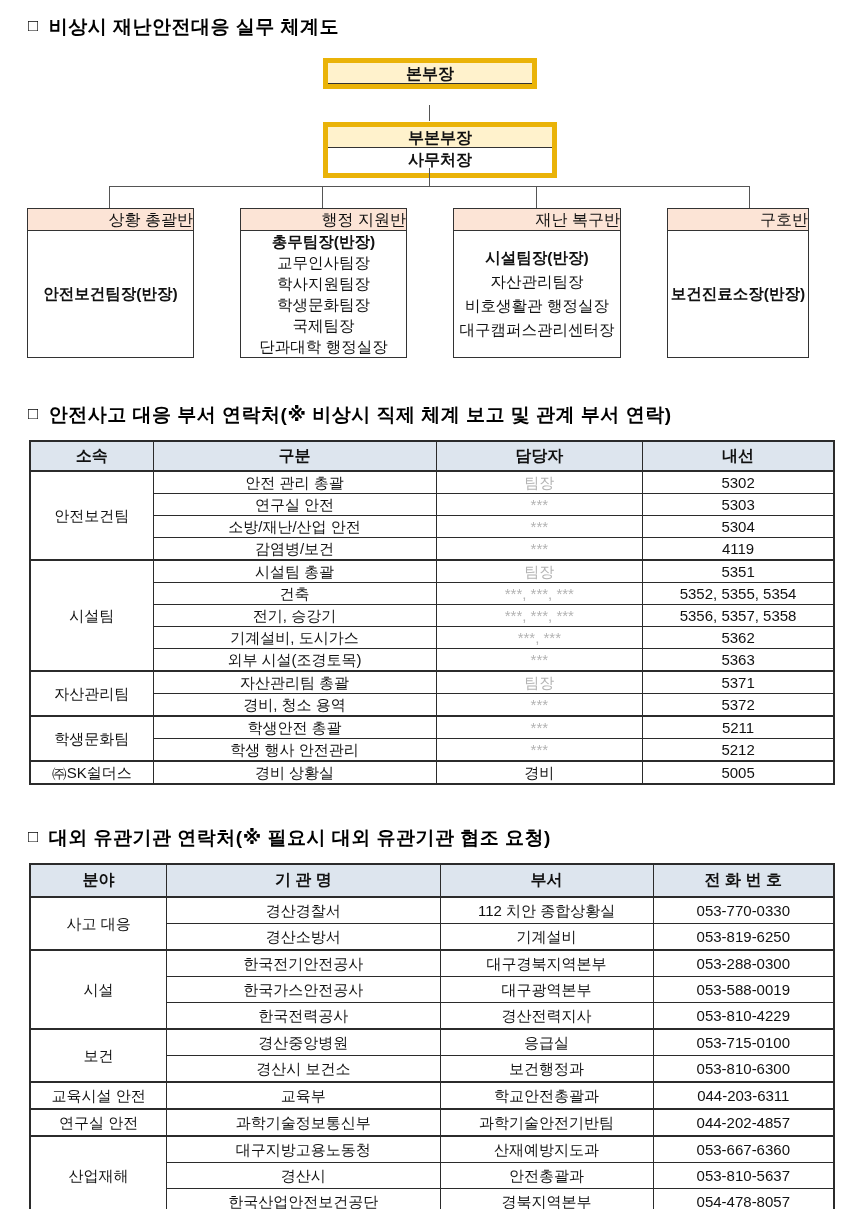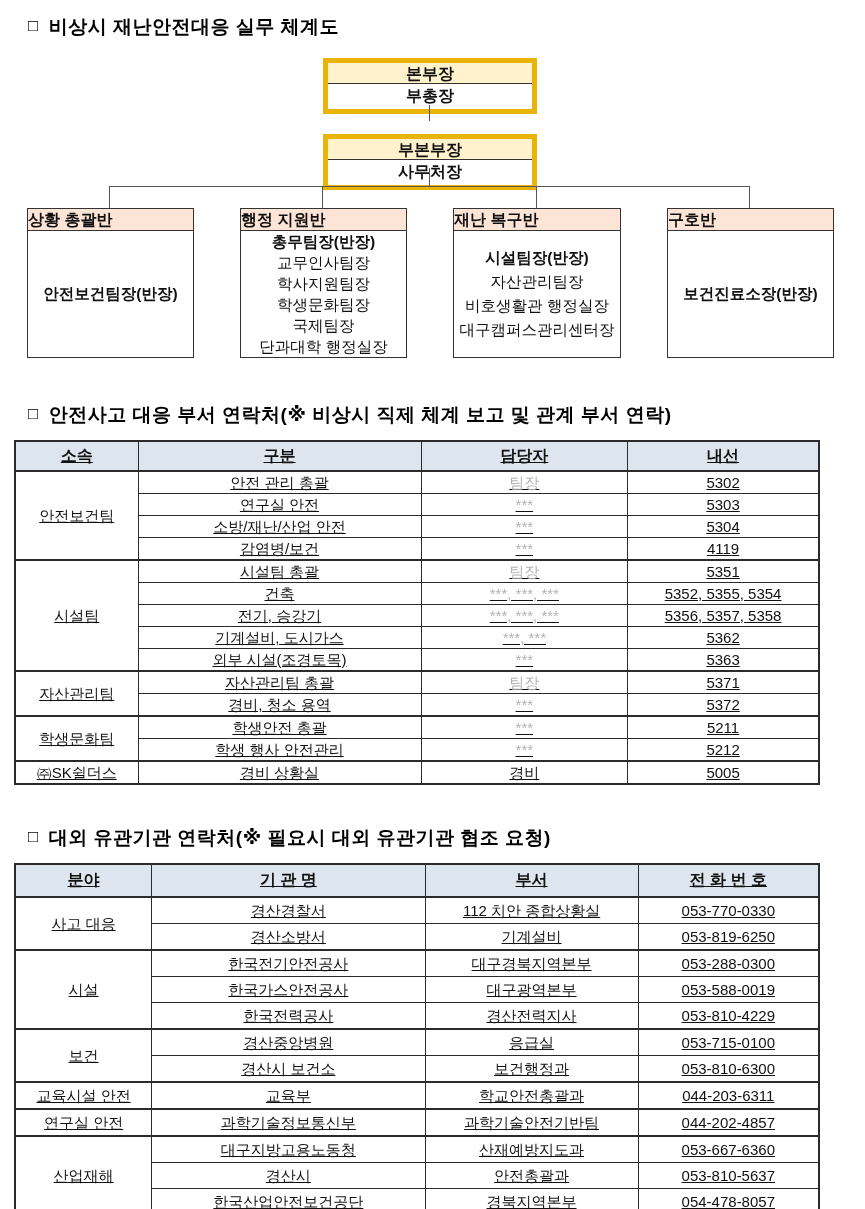--- a/index.html
+++ b/index.html
@@ -35,59 +35,58 @@
     border-bottom:1px solid #333;
     font-weight:bold;text-align:center;
     height:21px;line-height:21px;font-size:16px;
   }
   .obox .obody{
     text-align:center;font-weight:bold;font-size:16px;
     display:flex;flex-direction:column;justify-content:center;
   }
   .slot-a{left:323px;top:0;width:214px;}
   .slot-a .obody{height:25px;}
-  .slot-b{left:323px;top:76px;width:214px;}
+  .slot-b{left:323px;top:64px;width:234px;}
   .slot-b .obody{height:25px;}
 
   .branch{position:absolute;top:150px;height:150px;border:1px solid #333;background:#fff;}
   .branch .bhead{
     background:var(--branch-header-bg);
     border-bottom:1px solid #333;
-    font-weight:bold;text-align:left;
+    font-weight:normal;text-align:right;
     height:22px;line-height:22px;font-size:16px;
   }
   .branch .bbody{
     height:126px;display:flex;flex-direction:column;
     font-size:15.5px;text-align:center;font-weight:normal;
   }
   .branch .bbody.centered{justify-content:center;}
   .branch .bbody .member{line-height:21px;}
   .branch .bbody.centered .member{line-height:24px;}
   .member.bold{font-weight:bold;}
   .slot-b1{left:27px;width:167px;}
   .slot-b2{left:240px;width:167px;}
   .slot-b3{left:453px;width:168px;}
-  .slot-b4{left:667px;width:167px;}
+  .slot-b4{left:667px;width:142px;}
 
   .conn{position:absolute;background:#555;}
   .c-v1{left:429px;top:47px;width:1px;height:16px;}
   .c-v2{left:429px;top:110px;width:1px;height:18px;}
   .c-h {left:109px;top:128px;width:641px;height:1px;}
   .c-d1{left:109px;top:128px;width:1px;height:22px;}
   .c-d2{left:322px;top:128px;width:1px;height:22px;}
   .c-d3{left:536px;top:128px;width:1px;height:22px;}
   .c-d4{left:749px;top:128px;width:1px;height:22px;}
 
   
   table.ctable{
     border-collapse:collapse;table-layout:fixed;
-    margin-left:14px;width:806px;
+    margin-left:29px;width:806px;
     border:2px solid var(--line);
     font-size:15px;
-    text-decoration:underline;
   }
   table.ctable th,table.ctable td{
     border:1px solid var(--line);
     text-align:center;vertical-align:middle;
     padding:0 2px;overflow:hidden;white-space:nowrap;
   }
   table.ctable thead th{
     background:var(--table-header-bg);
     font-weight:bold;font-size:16px;
     border-bottom:2px solid var(--line);
@@ -119,21 +118,20 @@
 <div class="page">
 
   <h1 class="sec-title">
     <span class="bullet">□</span>
     <span>비상시 재난안전대응 실무 체계도</span>
   </h1>
 
   <div class="orgchart">
     <div class="obox slot-a">
       <div class="ohead">본부장</div>
-      <div class="obody">부총장</div>
     </div>
     <div class="obox slot-b">
       <div class="ohead">부본부장</div>
       <div class="obody">사무처장</div>
     </div>
 
     <div class="conn c-v1"></div>
     <div class="conn c-v2"></div>
     <div class="conn c-h"></div>
     <div class="conn c-d1"></div>

